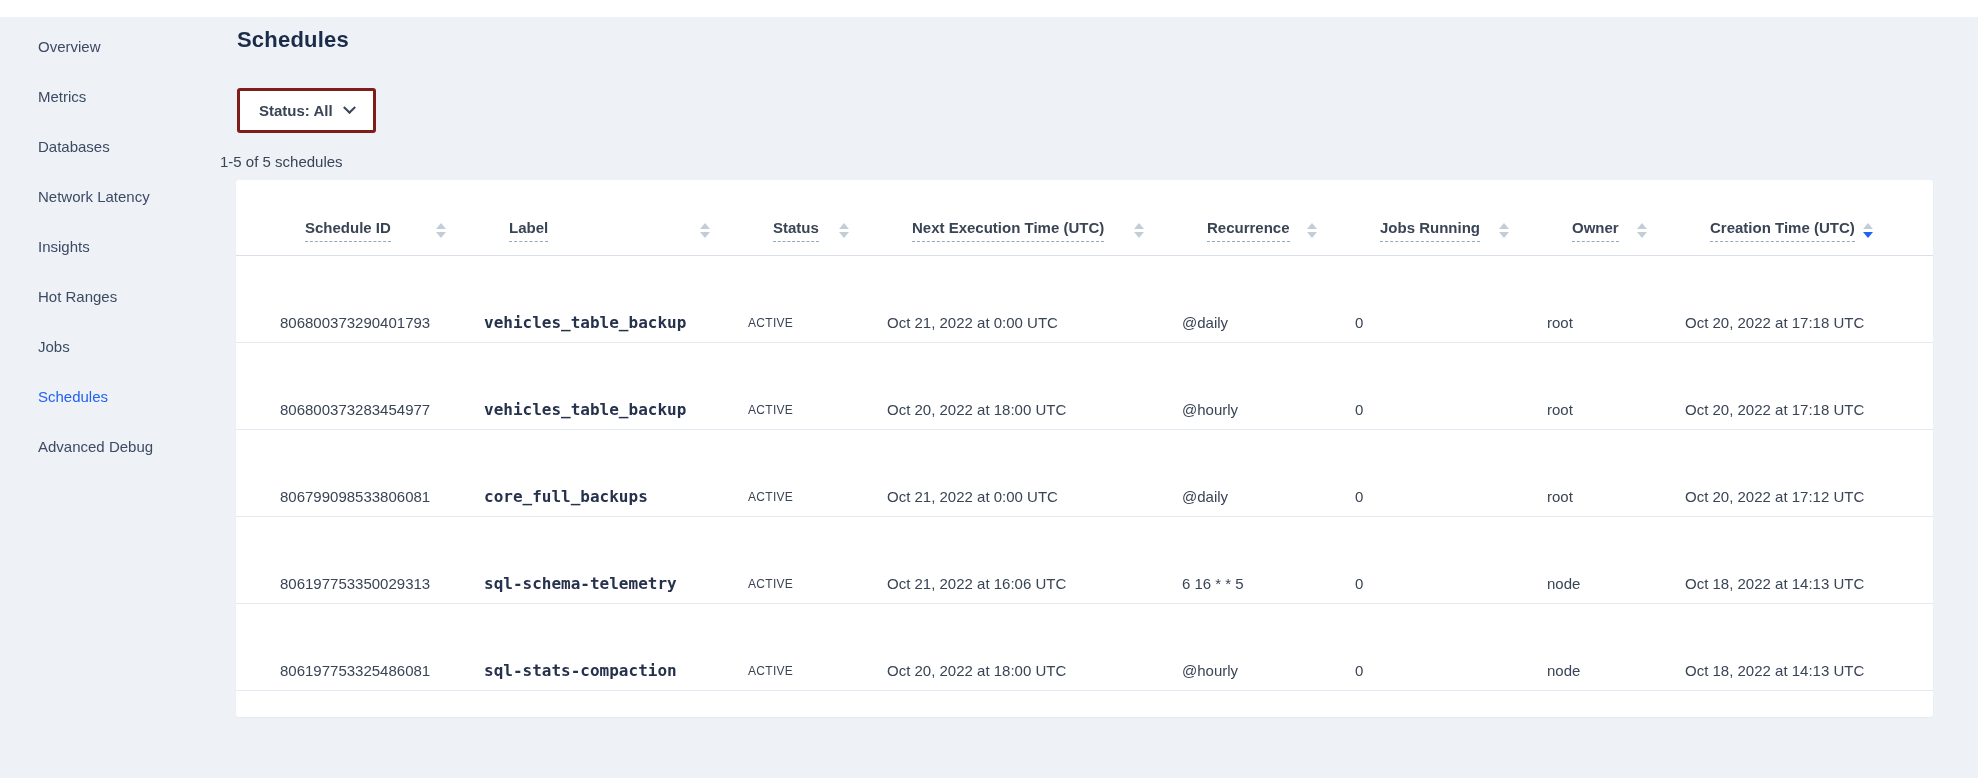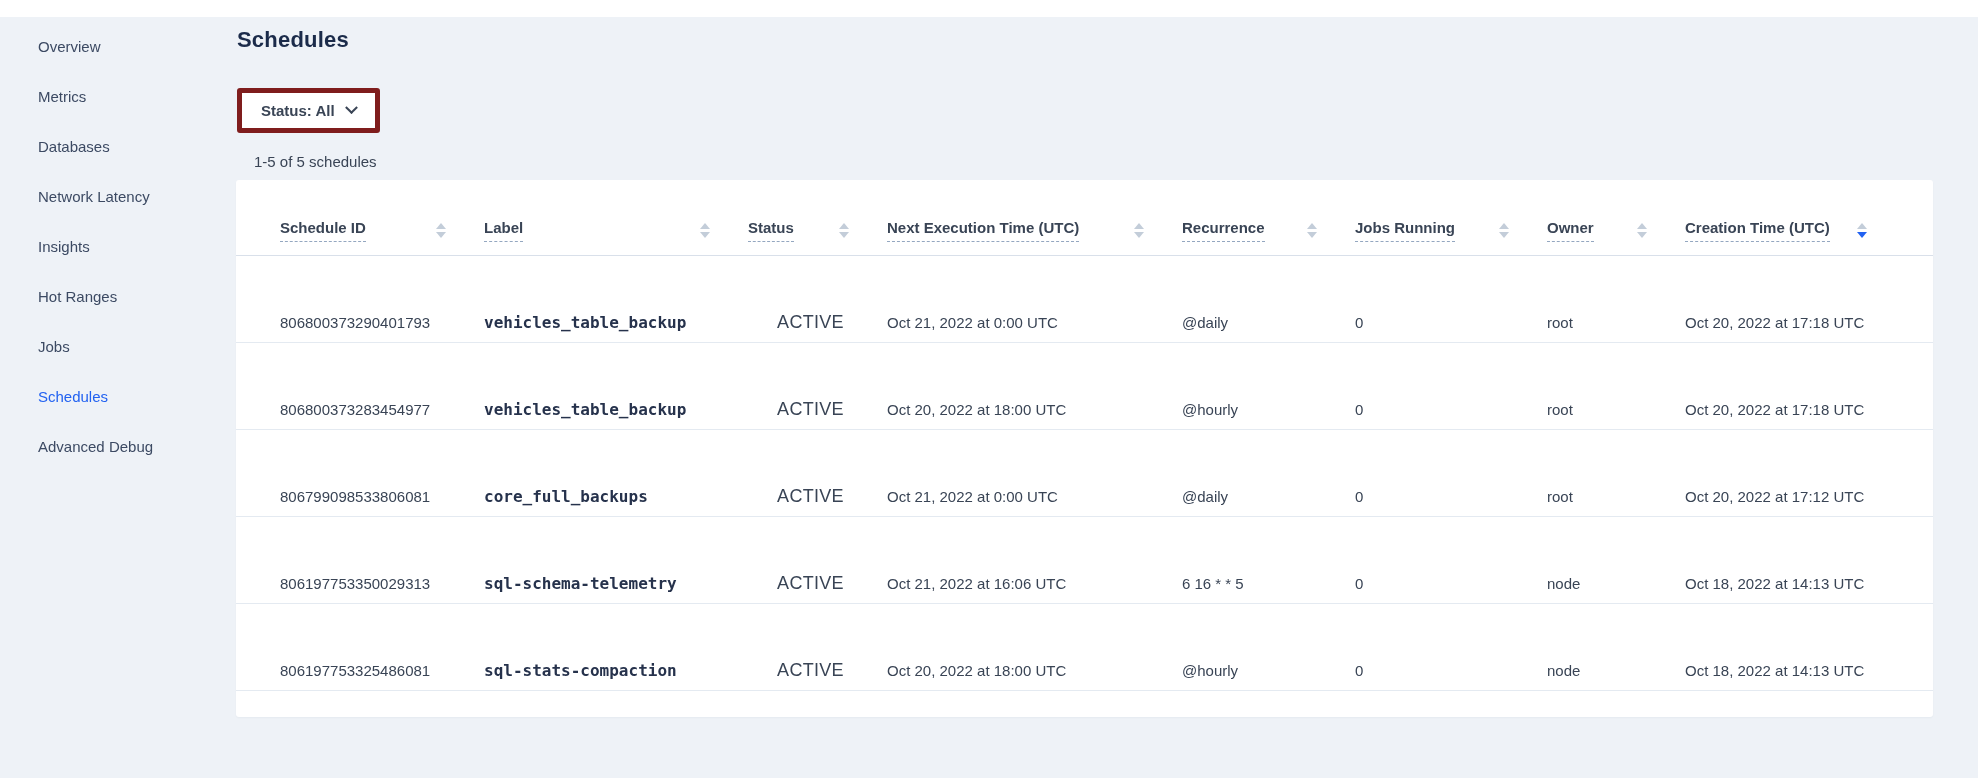--- a/index.html
+++ b/index.html
@@ -33,34 +33,34 @@
     font-size:22px; font-weight:700; color:#1b2b4a;
     letter-spacing:0.2px;
   }
   .toolbar {
     position:absolute; left:237px; top:88px;
     display:flex; gap:17px;
   }
   .filter-btn {
     height:45px; padding:0 19px;
     background:#ffffff;
-    border:5px solid #7f1d1d; border-radius:3px;
+    border:3px solid #7f1d1d; border-radius:3px;
     display:flex; align-items:center;
     font-size:15px; font-weight:700; color:#394455;
     font-family:"Liberation Sans", sans-serif;
     cursor:pointer;
   }
   .chev {
     display:inline-block; width:9px; height:9px;
     border-right:2px solid #394455; border-bottom:2px solid #394455;
     transform:rotate(45deg) translate(-2px,-2px);
     margin-left:12px;
   }
   .results-summary {
-    position:absolute; left:254px; top:153px;
+    position:absolute; left:220px; top:153px;
     font-size:15px; color:#394455;
   }
   
   .card {
     position:absolute; left:236px; top:180px;
     width:1697px; height:537px;
     background:#ffffff; border-radius:3px;
     box-shadow:0 1px 2px rgba(20,40,70,0.04);
     overflow:hidden;
   }
@@ -70,20 +70,21 @@
     padding:0 28px 0 44px;
   }
   .thead {
     height:76px; align-items:end;
     border-bottom:1px solid #d9e0ea;
   }
   .th {
     display:flex; align-items:center; justify-content:space-between;
     padding:0 38px 13px 0;
     cursor:pointer;
+    margin-left:25px;
   }
   .th-label {
     font-size:15px; font-weight:700; color:#394455;
     border-bottom:1px dashed #94a7c0; padding-bottom:5px;
     white-space:nowrap;
   }
   .sorter { display:inline-flex; flex-direction:column; align-items:center; flex:0 0 auto; margin-left:8px; }
   .tri { display:block; width:0; height:0; border-left:5px solid transparent; border-right:5px solid transparent; }
   .tri-up   { border-bottom:6px solid #c3cdd9; margin-bottom:3px; }
   .tri-down { border-top:6px solid #c3cdd9; }
@@ -92,21 +93,21 @@
     height:87px; align-items:center;
     border-bottom:1px solid #e4eaf1;
     font-size:15px; color:#394455;
     cursor:pointer;
   }
   .td { padding-right:14px; white-space:nowrap;margin-top:47px; }
   .td-label {
     font-family:"DejaVu Sans Mono", monospace;
     font-weight:700; font-size:16px; color:#26324c;
   }
-  .td-status { font-size:18px; letter-spacing:0.3px;text-align:center; }
+  .td-status { font-size:12px; letter-spacing:0.3px; }
 </style>
 </head>
 <body>
 
 <div class="top-band"></div>
 
 <nav class="sidebar">
     <div class="nav-item">
     <span>Overview</span>
   </div>

